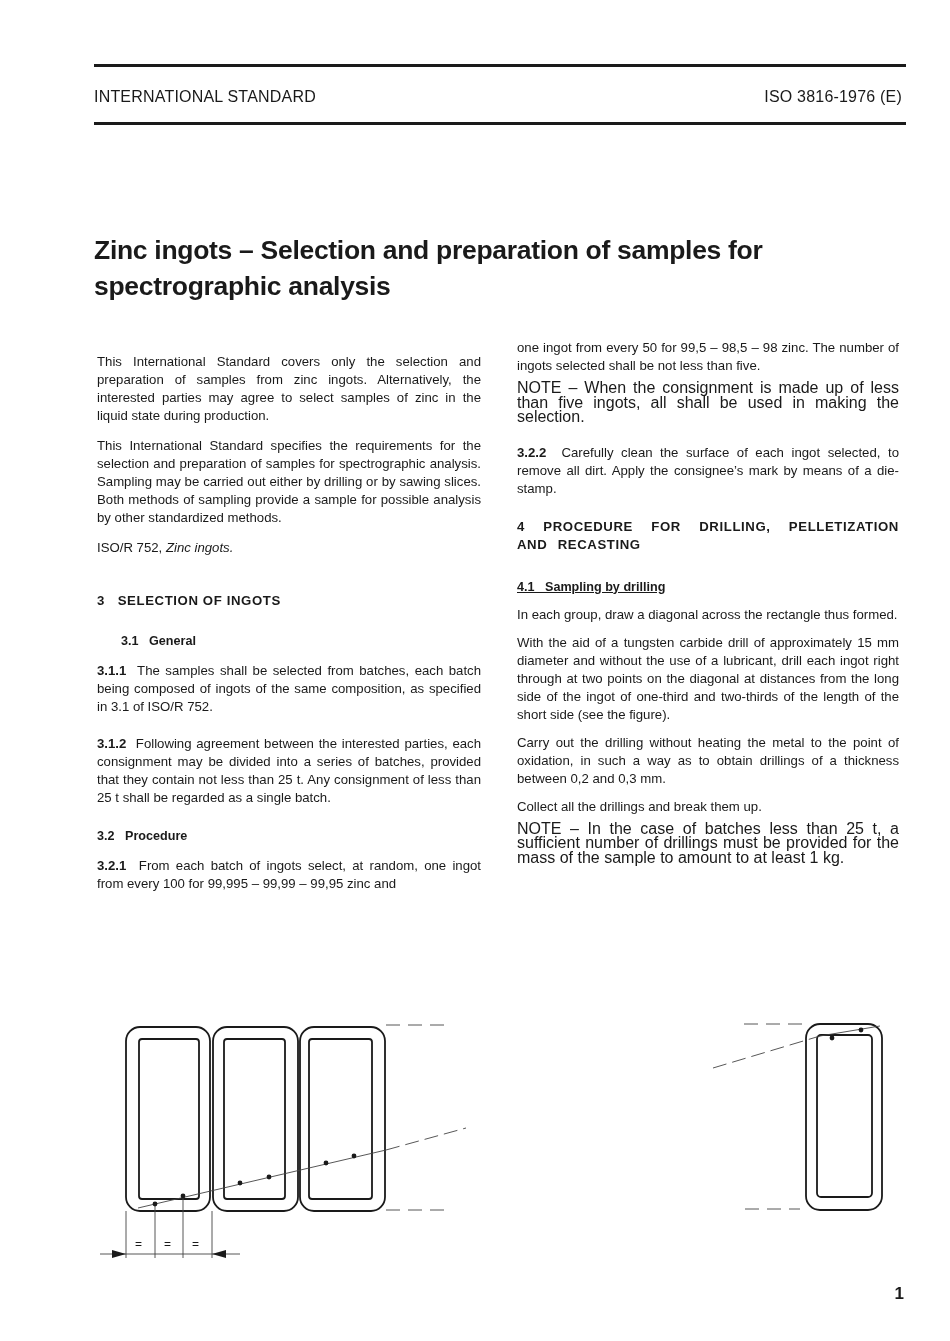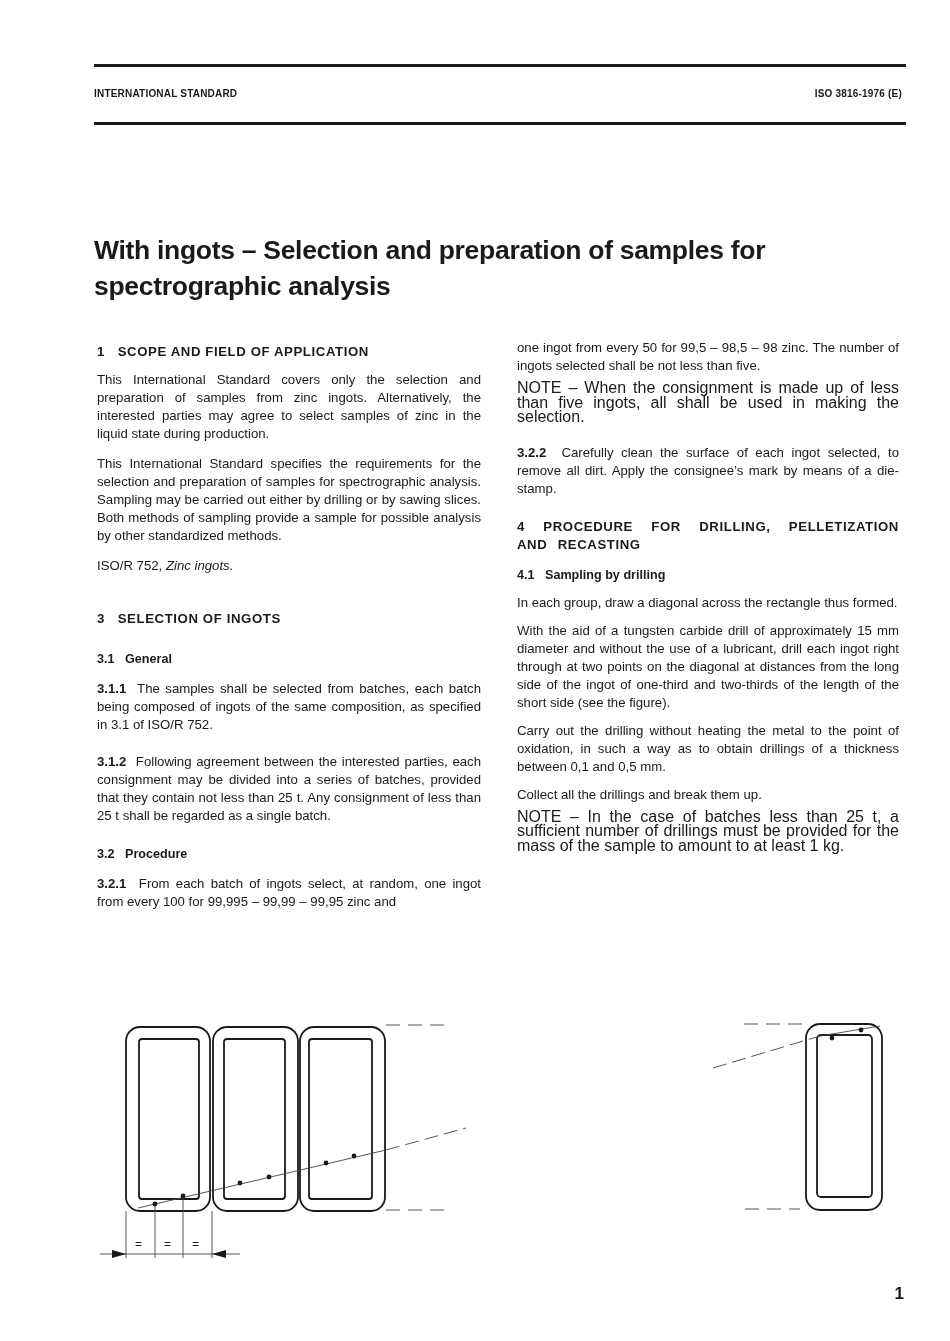--- a/index.html
+++ b/index.html
@@ -1,63 +1,62 @@
 <!DOCTYPE html>
 <html><head>
 <meta charset="utf-8">
 <style>
   html, body { margin: 0; padding: 0; background: #ffffff; }
   body { width: 950px; height: 1341px; position: relative; overflow: hidden; color: #1a1a1a; font-family: "Liberation Sans", sans-serif; }
   .rule { position: absolute; left: 94px; width: 812px; background: #1a1a1a; }
-  .hdr { position: absolute; top: 88px; font-weight: bold; font-size: 10px; letter-spacing: 0.2px; }
+  .hdr { position: absolute; top: 88px; font-weight: normal; font-size: 16px; letter-spacing: 0.2px; }
   .title { position: absolute; left: 94px; top: 232px; width: 780px; font-size: 26.5px; font-weight: bold; line-height: 36px; letter-spacing: -0.3px; }
   .col { position: absolute; font-size: 13.2px; line-height: 18px; }
   .col p { margin: 0; text-align: justify; }
   .h1 { font-weight: bold; font-size: 13.2px; letter-spacing: 0.6px; }
   .h2 { font-weight: bold; font-size: 12.6px; }
   .note { font-size: 16px; line-height: 14.5px; text-align: justify; }
   .num { font-weight: bold; }
   .pagenum { position: absolute; right: 46px; top: 1284px; font-weight: bold; font-size: 17px; }
 </style>
 </head>
 <body>
 
 <div class="rule" style="top:64px;height:3px;"></div>
 <div class="hdr" style="left:94px;">INTERNATIONAL STANDARD</div>
 <div class="hdr" style="right:48px;">ISO 3816-1976 (E)</div>
 <div class="rule" style="top:122px;height:3px;"></div>
 
-<div class="title">With ingots – Selection and preparation of samples for spectrographic analysis</div>
+<div class="title">Zinc ingots – Selection and preparation of samples for spectrographic analysis</div>
 
 <div class="col" style="left:97px;top:343px;width:384px;">
-  <div class="h1" style="white-space:pre;">1   SCOPE AND FIELD OF APPLICATION</div>
   <p style="margin-top:10px;">This International Standard covers only the selection and preparation of samples from zinc ingots. Alternatively, the interested parties may agree to select samples of zinc in the liquid state during production.</p>
   <p style="margin-top:12px;">This International Standard specifies the requirements for the selection and preparation of samples for spectrographic analysis. Sampling may be carried out either by drilling or by sawing slices. Both methods of sampling provide a sample for possible analysis by other standardized methods.</p>
 
   <p style="margin-top:12px;">
     <span>ISO/R 752, </span><i>Zinc ingots.</i>
   </p>
 
   <div class="h1" style="white-space:pre;margin-top:35px;">3   SELECTION OF INGOTS</div>
-  <div class="h2" style="white-space:pre;margin-top:22px;">3.1   General</div>
+  <div class="h2" style="white-space:pre;margin-top:22px;margin-left:24px;">3.1   General</div>
   <p style="margin-top:12px;white-space:pre-wrap;"><span class="num">3.1.1</span><span>  The samples shall be selected from batches, each batch being composed of ingots of the same composition, as specified in 3.1 of ISO/R 752.</span></p>
   <p style="margin-top:19px;white-space:pre-wrap;"><span class="num">3.1.2</span><span>  Following agreement between the interested parties, each consignment may be divided into a series of batches, provided that they contain not less than 25 t. Any consignment of less than 25 t shall be regarded as a single batch.</span></p>
   <div class="h2" style="white-space:pre;margin-top:20px;">3.2   Procedure</div>
   <p style="margin-top:12px;white-space:pre-wrap;"><span class="num">3.2.1</span><span>  From each batch of ingots select, at random, one ingot from every 100 for 99,995 – 99,99 – 99,95 zinc and</span></p>
 </div>
 
 <div class="col" style="left:517px;top:339px;width:382px;">
   <p>one ingot from every 50 for 99,5 – 98,5 – 98 zinc. The number of ingots selected shall be not less than five.</p>
   <p class="note" style="margin-top:6px;">NOTE – When the consignment is made up of less than five ingots, all shall be used in making the selection.</p>
   <p style="margin-top:19px;white-space:pre-wrap;"><span class="num">3.2.2</span><span>  Carefully clean the surface of each ingot selected, to remove all dirt. Apply the consignee’s mark by means of a die-stamp.</span></p>
   <div class="h1" style="margin-top:20px;text-align:justify;text-align-last:left;word-spacing:6px;">4 PROCEDURE FOR DRILLING, PELLETIZATION AND RECASTING</div>
-  <div class="h2" style="white-space:pre;margin-top:12px;">4.1   Sampling by drilling</div>
+  <div class="h2" style="white-space:pre;margin-top:24px;text-decoration:underline;">4.1   Sampling by drilling</div>
   <p style="margin-top:10px;">In each group, draw a diagonal across the rectangle thus formed.</p>
   <p style="margin-top:10px;">With the aid of a tungsten carbide drill of approximately 15 mm diameter and without the use of a lubricant, drill each ingot right through at two points on the diagonal at distances from the long side of the ingot of one-third and two-thirds of the length of the short side (see the figure).</p>
-  <p style="margin-top:10px;">Carry out the drilling without heating the metal to the point of oxidation, in such a way as to obtain drillings of a thickness between 0,1 and 0,5 mm.</p>
+  <p style="margin-top:10px;">Carry out the drilling without heating the metal to the point of oxidation, in such a way as to obtain drillings of a thickness between 0,2 and 0,3 mm.</p>
   <p style="margin-top:10px;">Collect all the drillings and break them up.</p>
   <p class="note" style="margin-top:6px;">NOTE – In the case of batches less than 25 t, a sufficient number of drillings must be provided for the mass of the sample to amount to at least 1 kg.</p>
 </div>
 
 <svg style="position:absolute;left:0;top:0;" width="950" height="1341" viewBox="0 0 950 1341">
   <g fill="none" stroke="#1a1a1a" stroke-width="1.8">
 
     <rect x="126" y="1027" width="84" height="184" rx="14"></rect>
     <rect x="139" y="1039" width="60" height="160" rx="3"></rect>
     <rect x="213" y="1027" width="85" height="184" rx="14"></rect>

